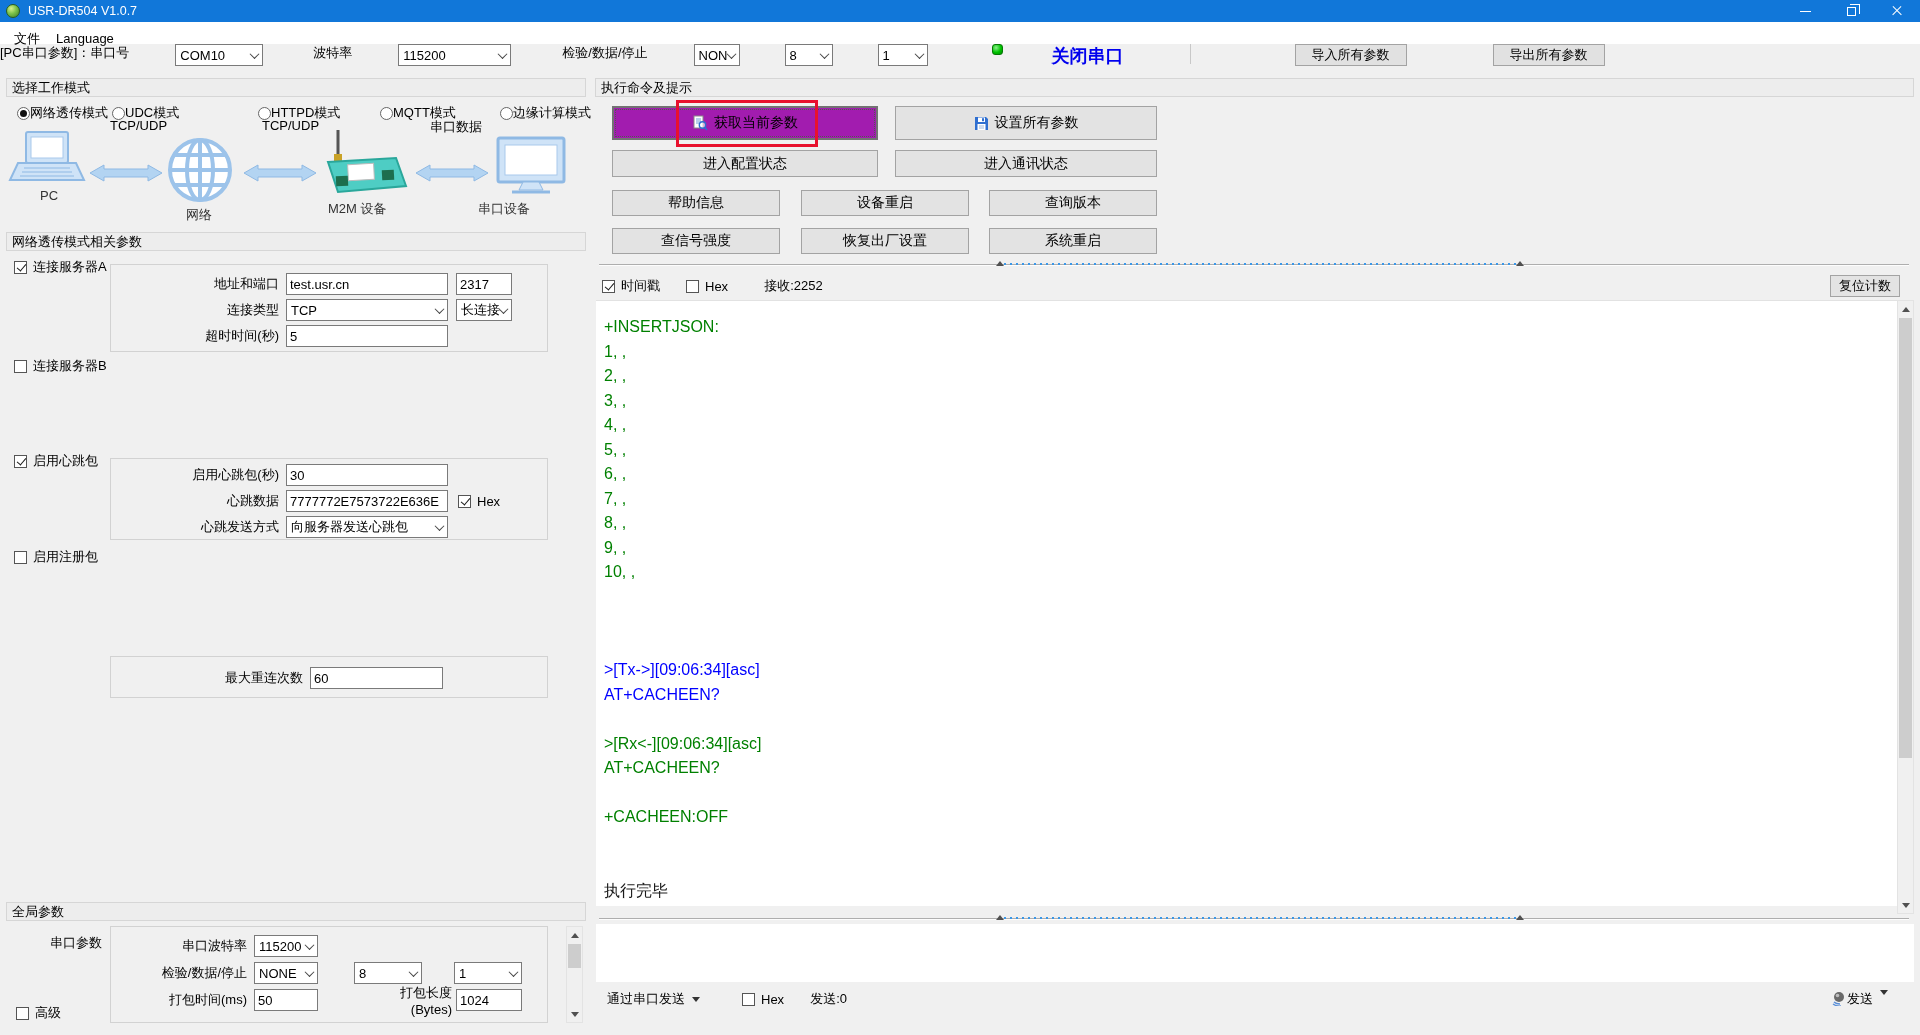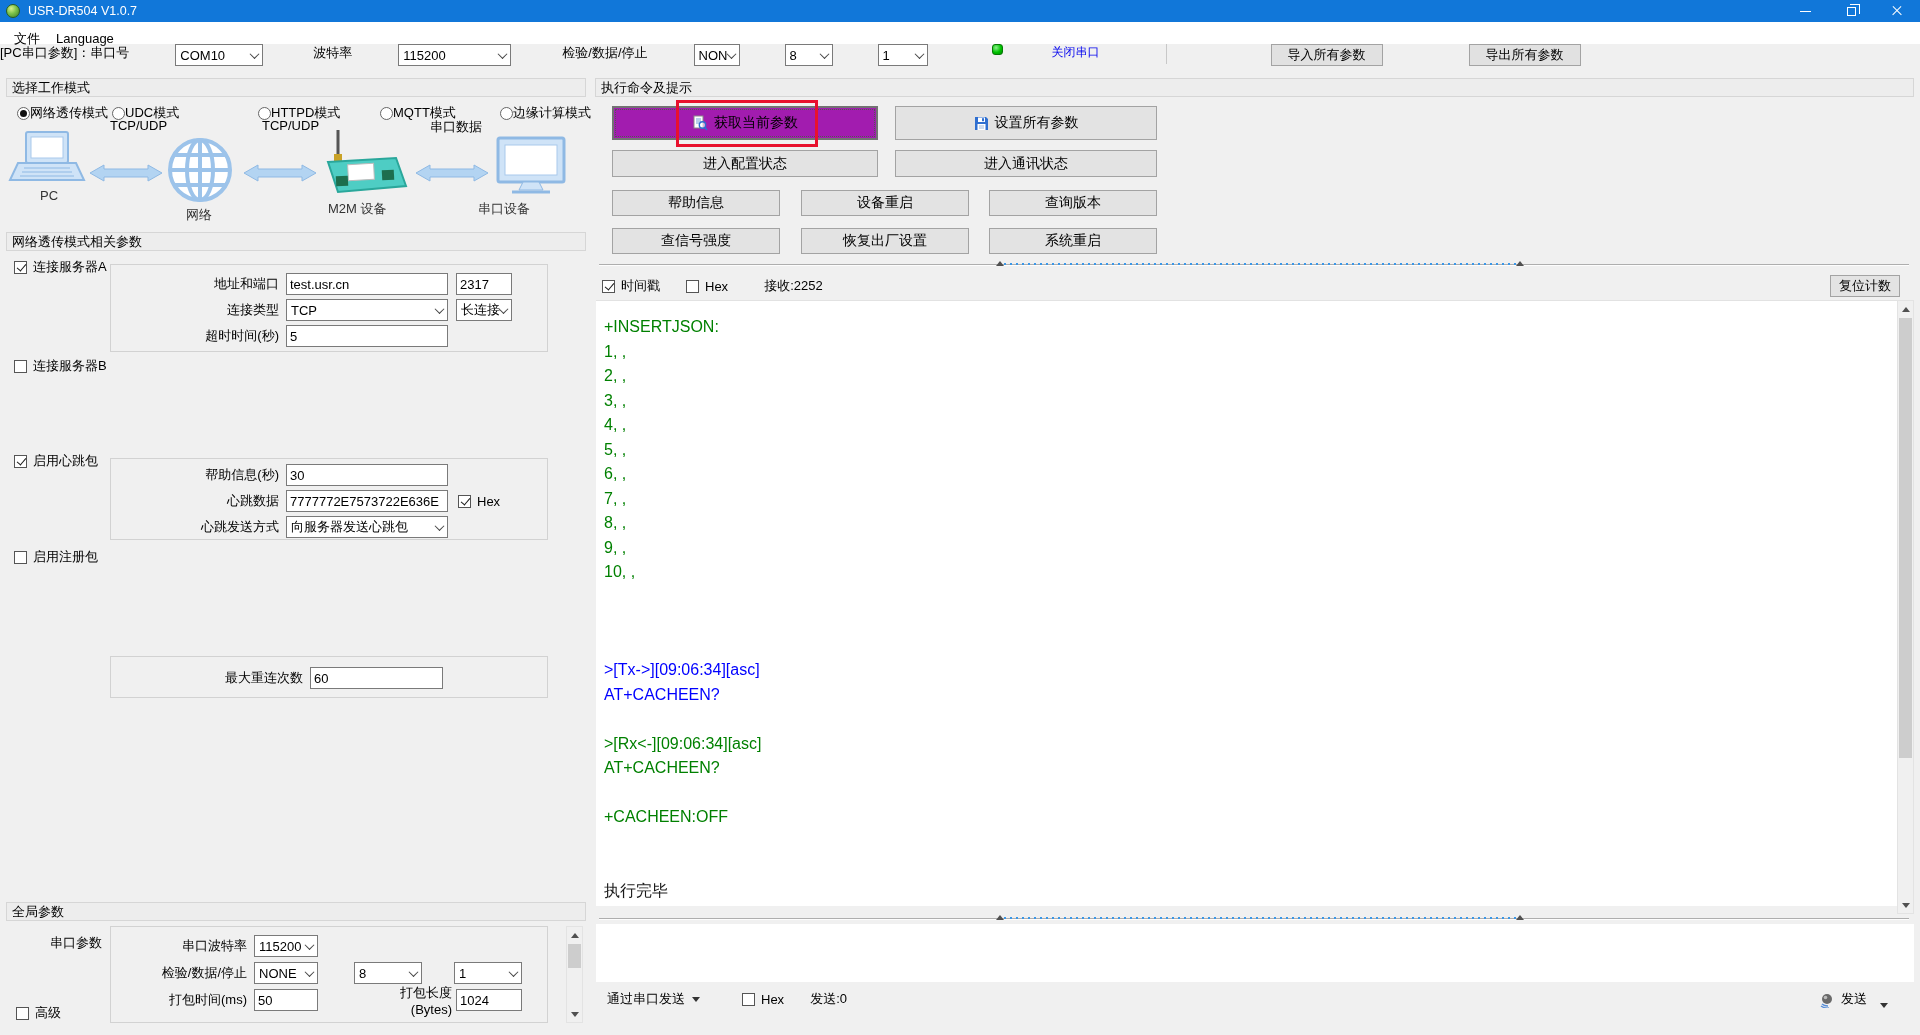--- a/index.html
+++ b/index.html
@@ -26,21 +26,21 @@
   .menu-item { padding:6px 8px; height:22px; line-height:22px; }
   .toolbar { position:absolute; left:0; top:44px; width:100%; height:28px; display:flex; align-items:flex-start; padding-left:0;gap:42px; }
   .lbl { margin-right:4px; }
   .combo { height:22px; background:#fff; border:1px solid #7a7a7a; display:flex; align-items:center; padding:0 4px 0 4px; overflow:hidden; white-space:nowrap; }
   .combo .cval { overflow:hidden; white-space:nowrap; }
   .chev { flex:none; width:7px; height:7px; border-left:1.6px solid #444; border-bottom:1.6px solid #444; transform:rotate(-45deg) translate(1px,-1px); margin-left:auto; }
   .w46{width:46px}.w48{width:48px}.w50{width:50px}.w56{width:56px}.w64{width:64px}.w66{width:66px}.w68{width:68px}.w88{width:88px}.w113{width:113px}.w133{width:133px}.w162{width:162px}
   .ml8{margin-left:8px}
   .led { width:11px; height:11px; border-radius:3px; margin:0 7px 0 22px;
     background: radial-gradient(circle at 35% 30%, #8cf08c 0%, #00c300 55%, #008a00 100%); border:1px solid #057a05; }
-  .close-serial { color:#0000ee; font-weight:normal; font-size:12px; }
+  .close-serial { color:#0000ee; font-weight:bold; font-size:18px; }
   .vsep { width:1px; height:20px; background:#c8c8c8; margin:0 0 0 24px; }
   .tb-btn { width:112px; height:22px; background:#e1e1e1; border:1px solid #a3a3a3; font-size:13px; font-family:inherit; }
   .tb-btn.b1 { margin-left:62px; } .tb-btn.b2 { margin-left:44px; }
 
   
   .left-panel { position:absolute; left:0; top:78px; width:594px; height:957px; }
   .right-panel { position:absolute; left:595px; top:78px; width:1325px; height:957px; }
   .group-bar { position:absolute; left:6px; width:580px; height:19px; line-height:18px; padding-left:5px;
     background:#ededed; border:1px solid #d6d6d6; font-size:13px; }
   .group-bar.rb { left:0; width:1319px; }
@@ -92,21 +92,21 @@
   .term-header { position:absolute; left:0; top:196px; width:1319px; height:24px; display:flex; align-items:center; }
   .terminal { position:absolute; left:1px; top:222px; width:1301px; height:606px; background:#fff; border-top:1px solid #e2e2e2; padding:14px 8px 0 8px; overflow:hidden; }
   .tline { font-size:16px; line-height:24.5px; white-space:pre; }
   .c-green { color:#008000; } .c-blue { color:#0000ff; } .c-black { color:#1a1a1a; }
   .small-btn { background:#e3e3e3; border:1px solid #a3a3a3; font-size:13px; font-family:inherit; height:22px; }
 
   
   .send-area { position:absolute; left:1px; top:846px; width:1318px; height:58px; background:#fff; }
   .send-bar { position:absolute; left:0; top:904px; width:1319px; height:34px; display:flex; align-items:center; padding:0 26px 0 12px; }
   .drop-tri { width:0; height:0; border-left:4px solid transparent; border-right:4px solid transparent; border-top:5px solid #333; margin-left:7px; }
-  .send-right { margin-left:auto; display:flex; align-items:flex-end; gap:6px; }
+  .send-right { margin-left:auto; display:flex; align-items:flex-start; }
 </style>
 </head>
 <body>
 
 <div class="win">
 
   <div class="titlebar">
     <span class="app-icon"></span>
     <span class="wtitle">USR-DR504 V1.0.7</span>
     <div class="win-btns">
@@ -268,21 +268,21 @@
       <span class="cb"></span>
       <span>连接服务器B</span>
     </label>
 
     <label class="cbrow" style="left:14px; top:374px">
       <span class="cb checked"></span>
       <span>启用心跳包</span>
     </label>
     <div class="pbox" style="left:110px; top:380px; height:82px">
       <div class="prow" style="top:5px">
-        <span class="plab">帮助信息(秒)</span>
+        <span class="plab">启用心跳包(秒)</span>
         <input class="tbox w162" value="30" style="">
       </div>
       <div class="prow" style="top:31px; right:-70px">
         <span class="plab">心跳数据</span>
         <input class="tbox w162" value="7777772E7573722E636E" style="">
         <label class="cbrow" style="position:static; margin-left:10px">
           <span class="cb checked"></span>
           <span>Hex</span>
         </label>
       </div>

